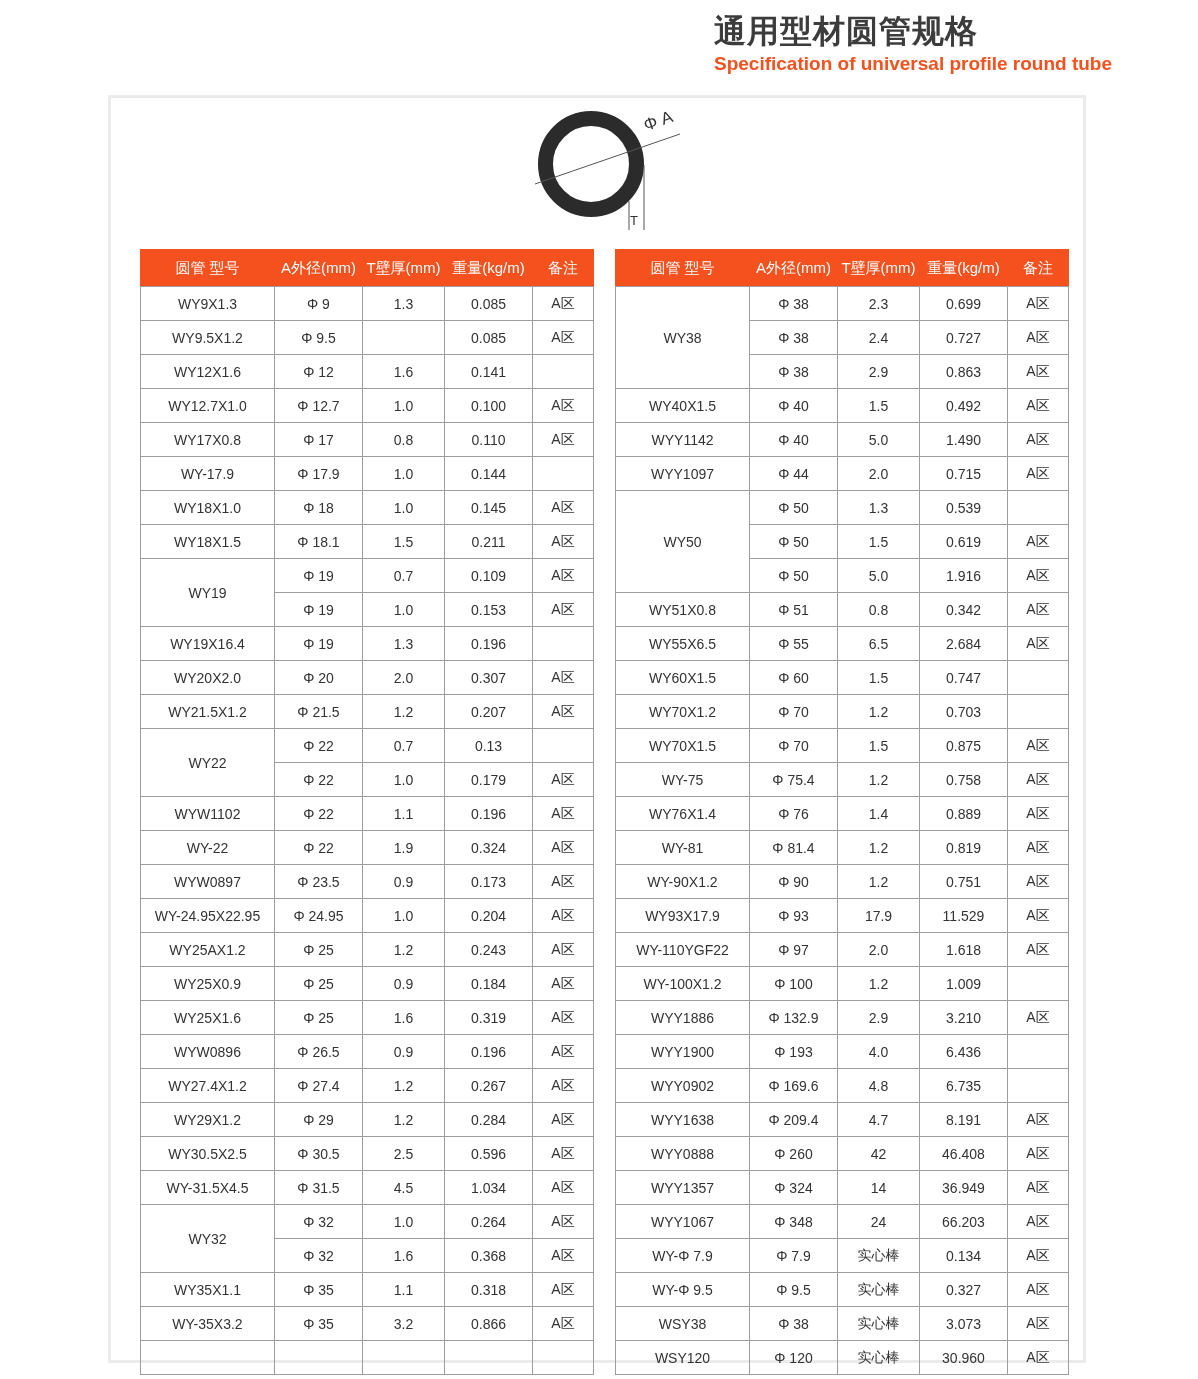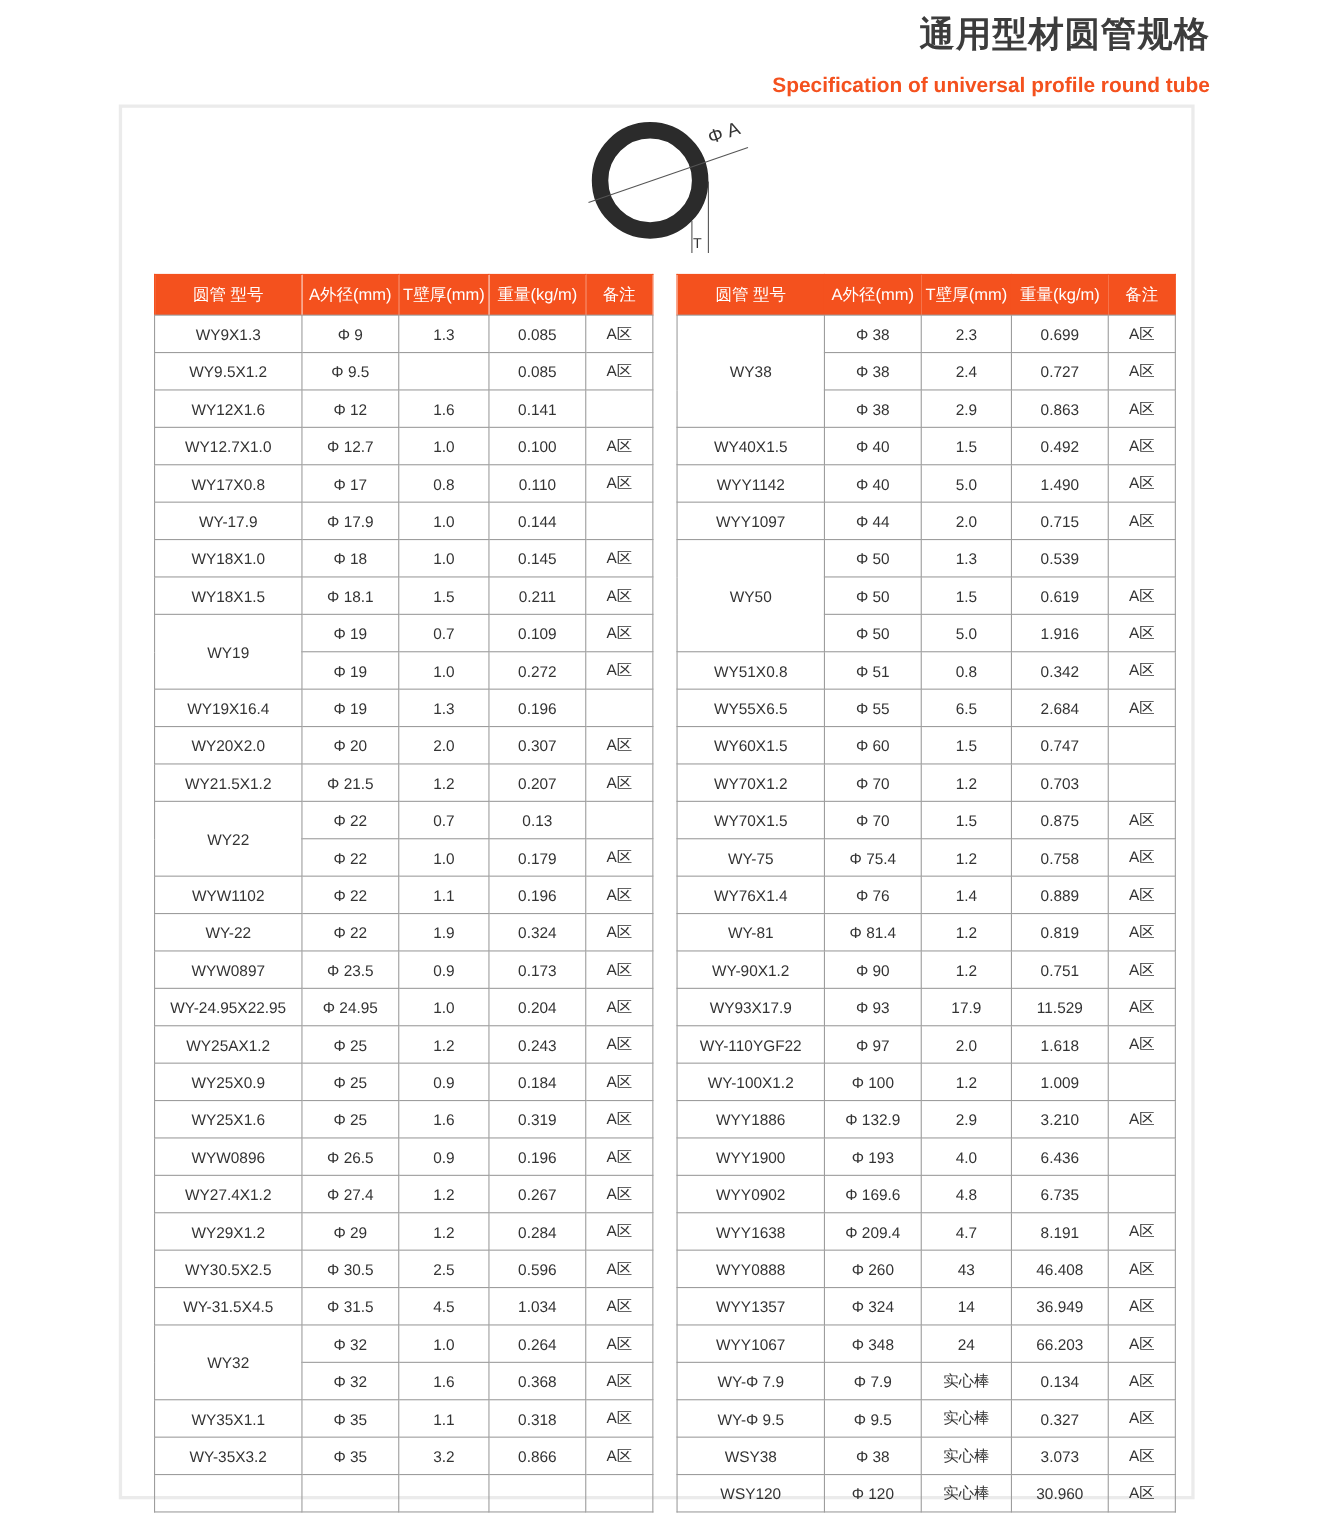--- a/index.html
+++ b/index.html
@@ -5,35 +5,34 @@
   html, body { margin: 0; padding: 0; }
   body {
     width: 1198px; height: 1379px;
     background: #ffffff;
     font-family: "Liberation Sans", sans-serif;
     position: relative;
     overflow: hidden;
   }
   .titleblock {
     position: absolute;
-    top: 12px; right: 98px;
-    text-align: right;
+    top: 12px; right: 86px;
   }
   .title {
     font-size: 32px;
     font-weight: bold;
     color: #3c3c3c;
     letter-spacing: 1px;
     line-height: 1.2;
   }
   .subtitle {
     font-size: 19px;
     font-weight: bold;
     color: var(--accent, #f4511e);
-    margin-top: 18px;
+    margin-top: 3px;
   }
   .panel {
     position: absolute;
     left: 108px; top: 95px;
     width: 972px; height: 1262px;
     border: 3px solid #ebebeb;
     background: #ffffff;
   }
   .diagram {
     position: absolute;
@@ -167,21 +166,21 @@
         <tr>
           <td rowspan="2">WY19</td>
           <td>Φ 19</td>
           <td>0.7</td>
           <td>0.109</td>
           <td>A区</td>
         </tr>
         <tr>
           <td>Φ 19</td>
           <td>1.0</td>
-          <td>0.272</td>
+          <td>0.153</td>
           <td>A区</td>
         </tr>
         <tr>
           <td>WY19X16.4</td>
           <td>Φ 19</td>
           <td>1.3</td>
           <td>0.196</td>
           <td></td>
         </tr>
         <tr>
@@ -517,21 +516,21 @@
         <tr>
           <td>WYY1638</td>
           <td>Φ 209.4</td>
           <td>4.7</td>
           <td>8.191</td>
           <td>A区</td>
         </tr>
         <tr>
           <td>WYY0888</td>
           <td>Φ 260</td>
-          <td>43</td>
+          <td>42</td>
           <td>46.408</td>
           <td>A区</td>
         </tr>
         <tr>
           <td>WYY1357</td>
           <td>Φ 324</td>
           <td>14</td>
           <td>36.949</td>
           <td>A区</td>
         </tr>

